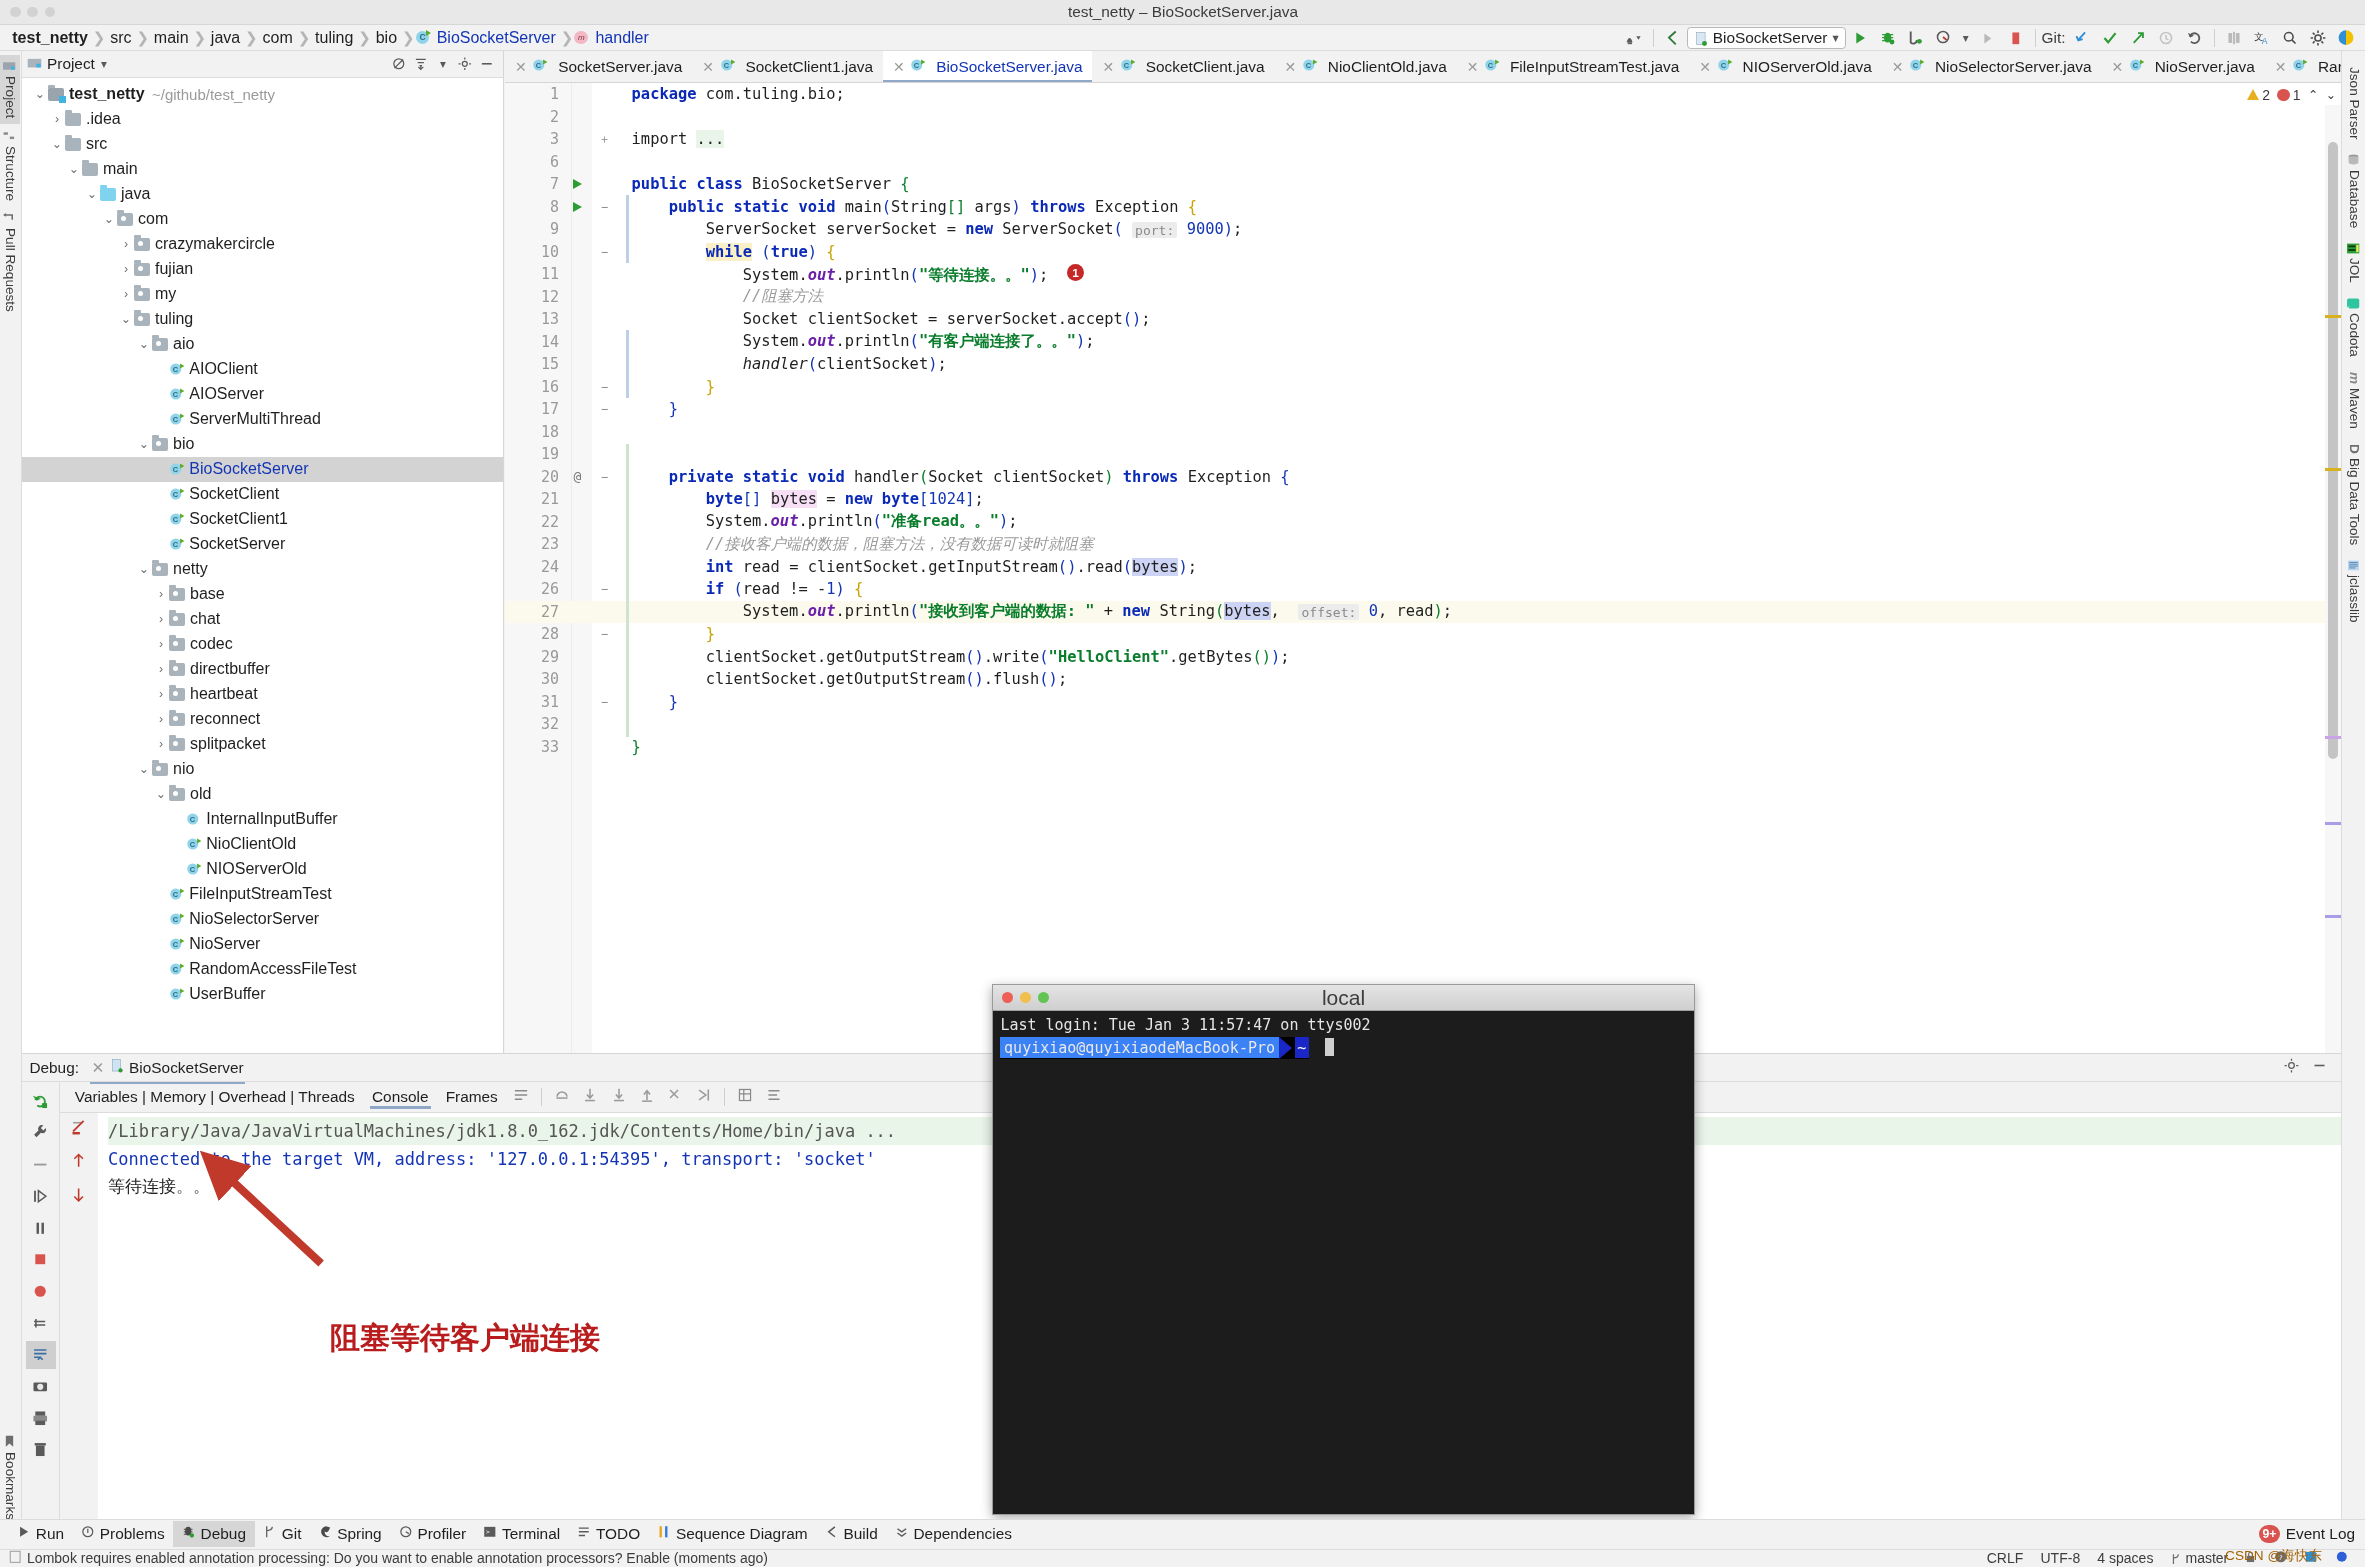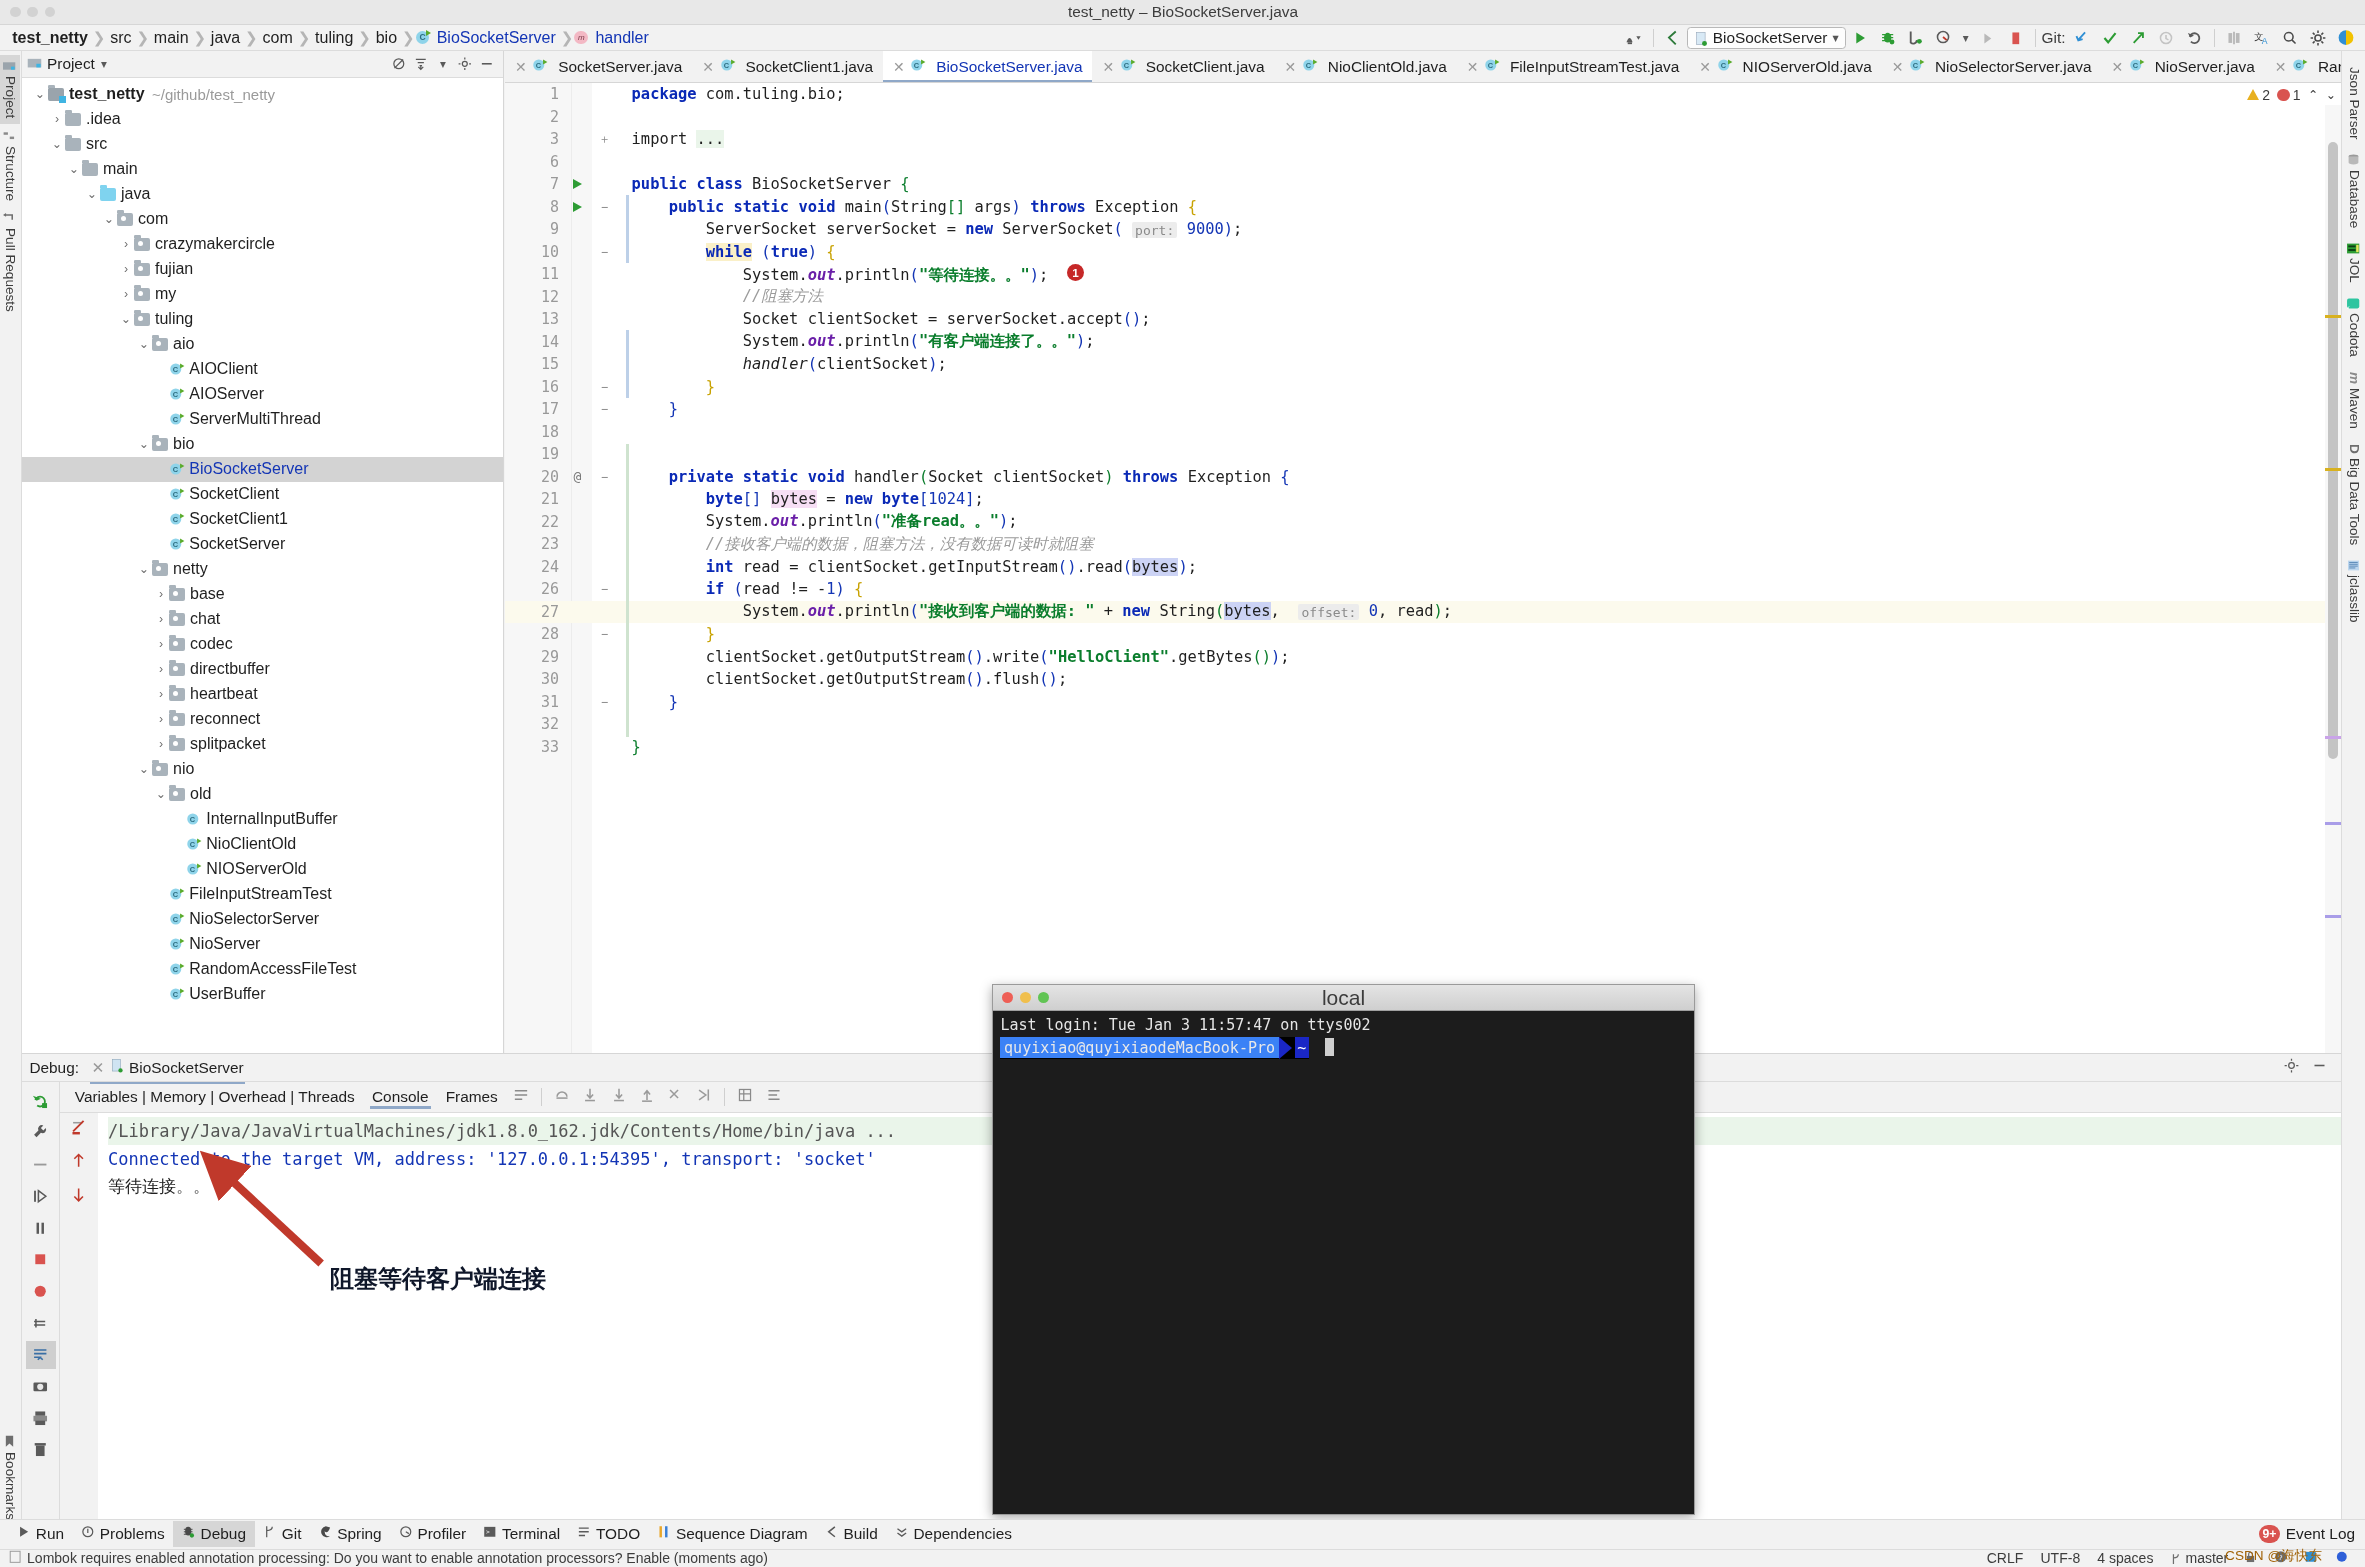--- a/index.html
+++ b/index.html
@@ -171,21 +171,21 @@
   #consolewrap{flex:1;display:flex;}
   #consolegut{width:38px;background:#f2f2f2;display:flex;flex-direction:column;align-items:center;padding-top:6.2px;gap:11px;}
   #console{flex:1;background:#fff;padding:3.7px 0 0 10px;
      font-family:"DejaVu Sans Mono","Liberation Mono",monospace;font-size:17px;position:relative;}
   #console .cl{height:28px;display:flex;align-items:center;white-space:pre;}
   #console .cl.cmd{background:#eaf5ea;color:#555;}
   #console .cl.conn{color:#1335b5;}
 
   
   #anno{position:absolute;left:0;top:0;width:2366px;height:1567px;pointer-events:none;}
-  #annotext{position:absolute;left:330px;top:1263px;color:#0f172a;font-size:24px;
+  #annotext{position:absolute;left:330px;top:1318px;color:#b91c1c;font-size:30px;
      font-family:"Liberation Sans",sans-serif;font-weight:bold;}
 
   
   #term{position:absolute;left:992px;top:984px;width:703px;height:531px;
      background:#000;border:0.6px solid #9a9a9a;box-shadow:0 2.5px 11px rgba(0,0,0,.35);}
   #termbar{height:26px;background:linear-gradient(#e4e4e4,#cfcfcf);display:flex;align-items:center;
      justify-content:center;position:relative;border-bottom:0.6px solid #a0a0a0;}
   #termbar .tt{font-size:21px;color:#3c3c3c;}
   #termbar .tl{position:absolute;left:8.6px;display:flex;gap:7.4px;}
   #termbar .tl i{width:11px;height:11px;border-radius:50%;display:block;}

